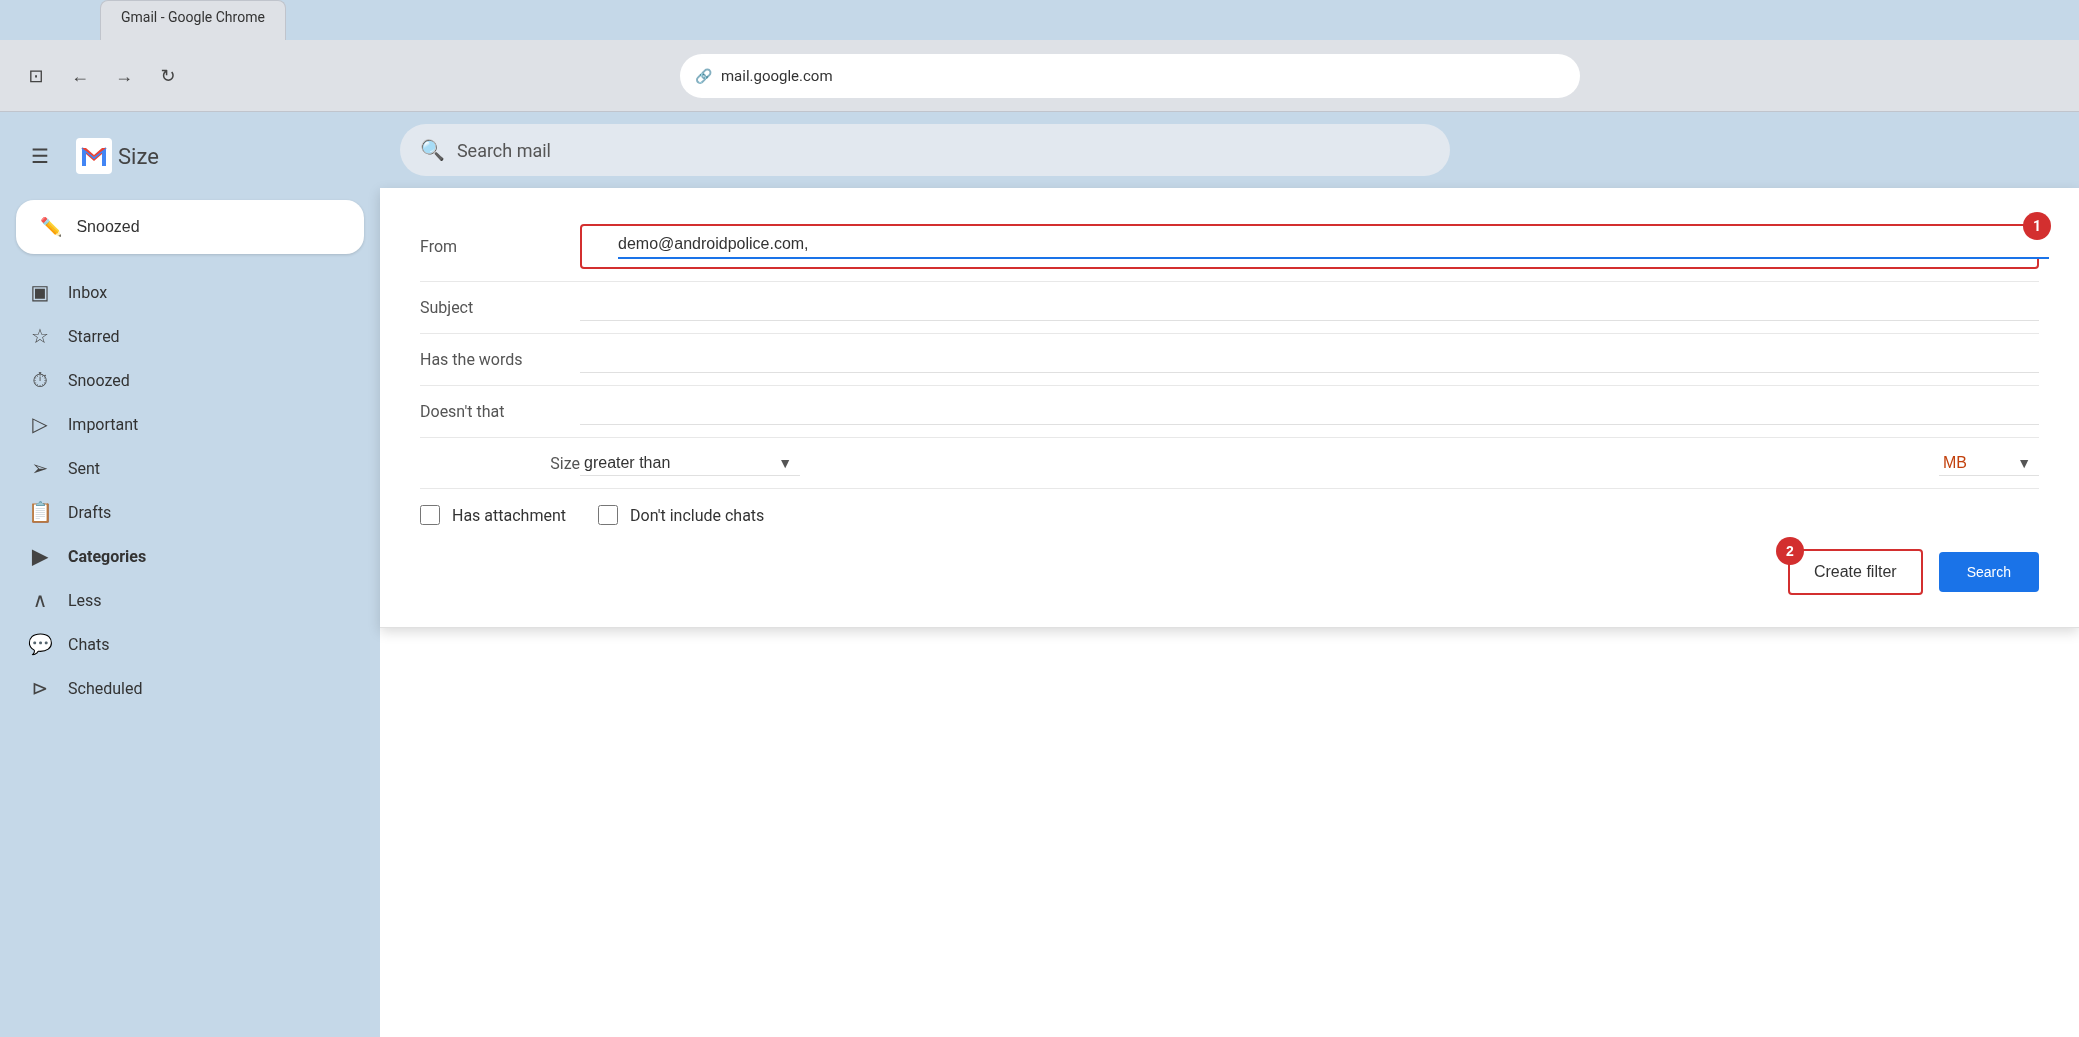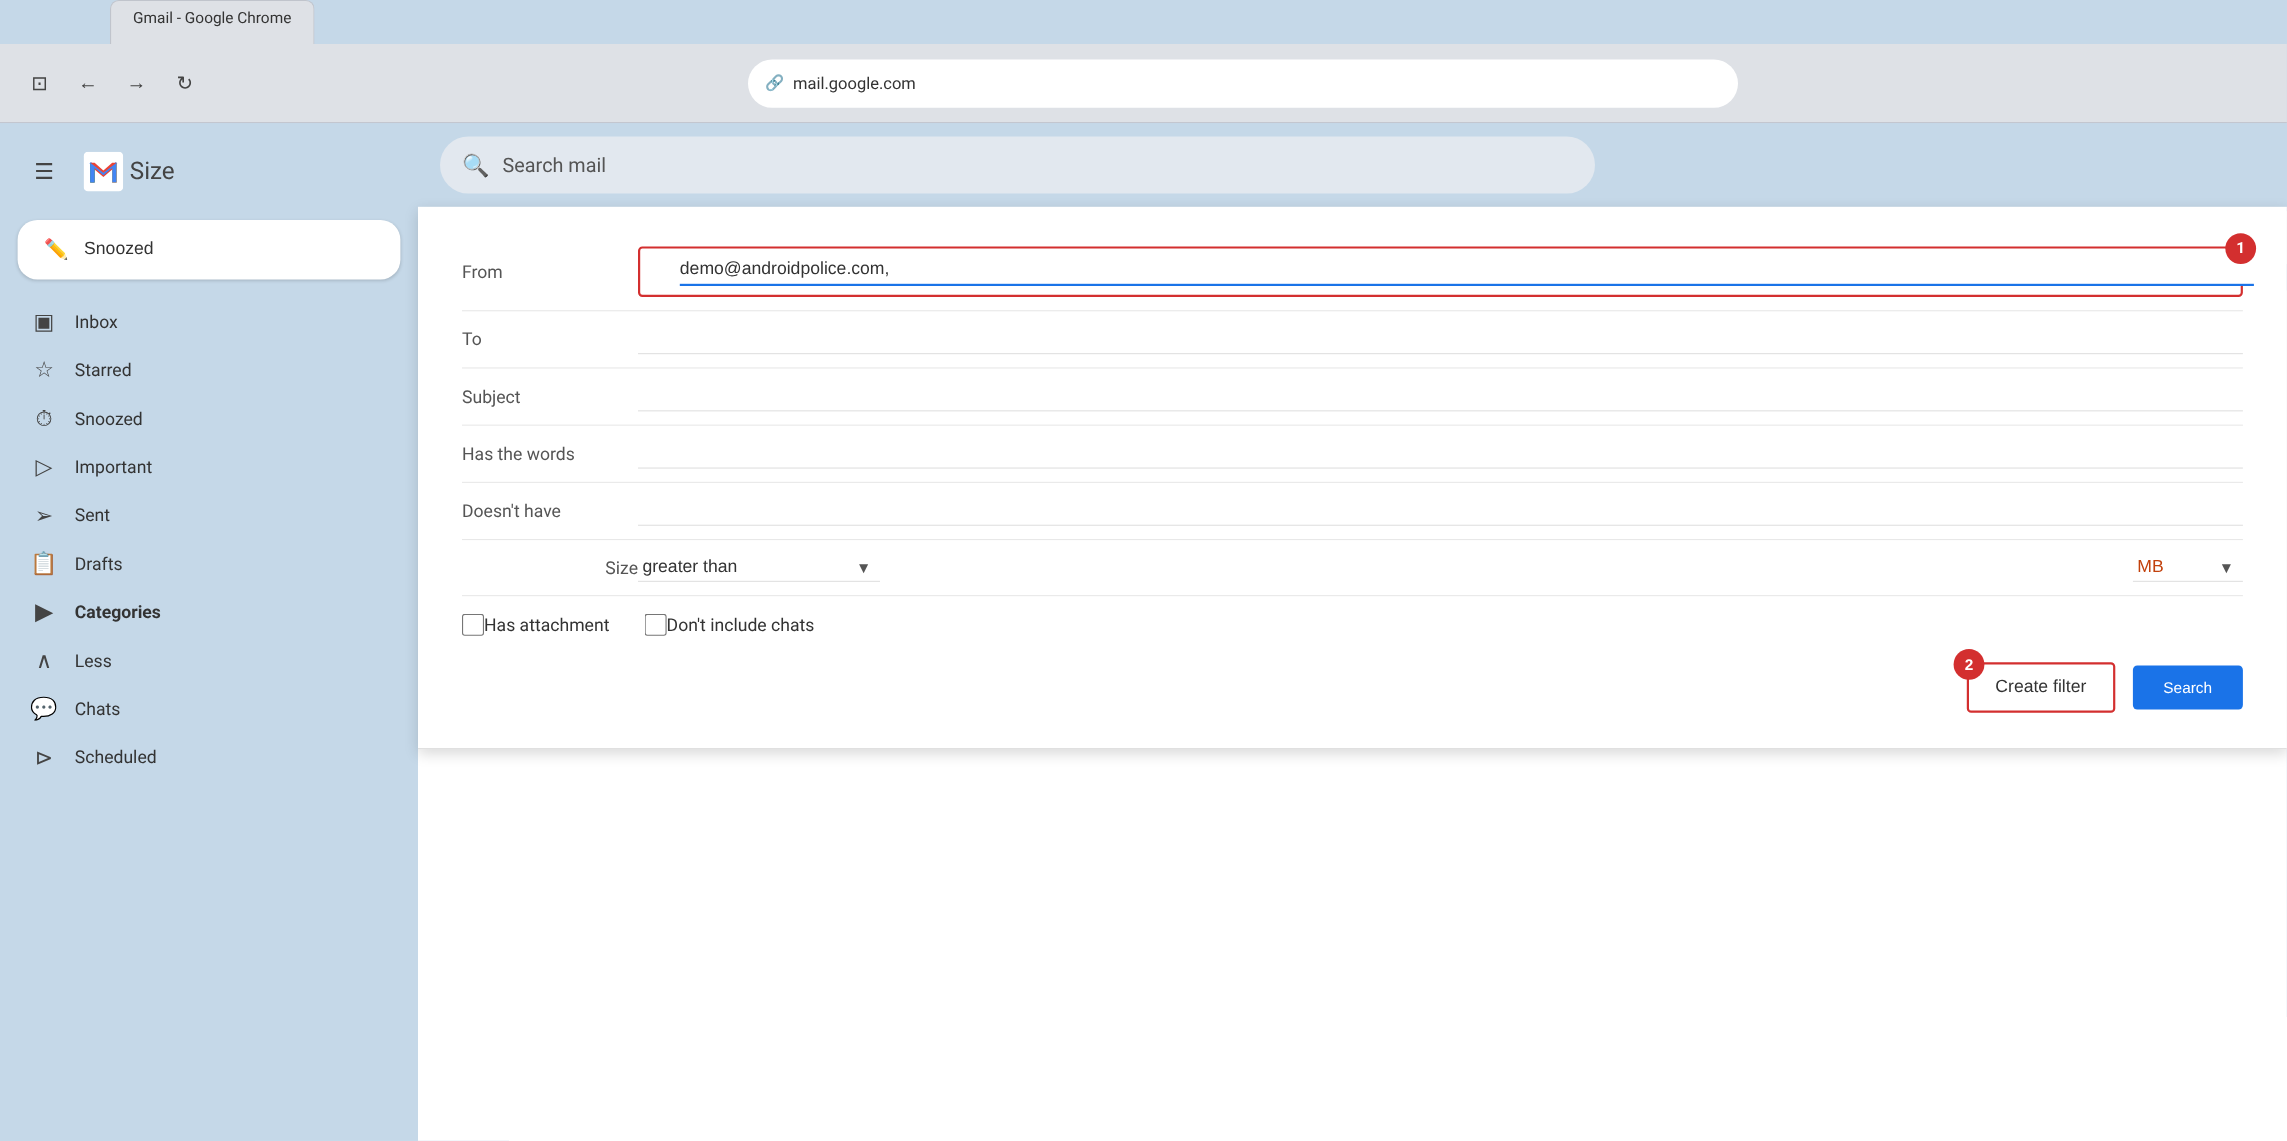--- a/index.html
+++ b/index.html
@@ -293,20 +293,21 @@
     
     .checkbox-row {
       display: flex;
       align-items: center;
       gap: 32px;
       padding: 16px 0 8px;
     }
     .checkbox-item {
       display: flex;
       align-items: center;
+      gap: 12px;
       font-size: 16px;
       color: #333;
       cursor: pointer;
     }
     .checkbox-input {
       width: 20px;
       height: 20px;
       cursor: pointer;
     }
 
@@ -515,37 +516,33 @@
     <div class="advanced-search-panel">
 
       <div class="search-row">
         <span class="search-label">From</span>
         <div class="from-field-wrapper">
           <input type="text" class="" value="demo@androidpolice.com," style="">
           <div class="step-badge">1</div>
         </div>
       </div>
 
-      <div class="search-row">
-        <span class="search-label">To</span>
-        <input type="text" class="search-input plain" value="" style="">
-      </div>
 
       <div class="search-row">
         <span class="search-label">Subject</span>
         <input type="text" class="search-input plain" value="" style="">
       </div>
 
       <div class="search-row">
         <span class="search-label">Has the words</span>
         <input type="text" class="search-input plain" value="" style="">
       </div>
 
       <div class="search-row">
-        <span class="search-label">Doesn't have</span>
+        <span class="search-label">Doesn't that</span>
         <input type="text" class="search-input plain" value="" style="">
       </div>
 
       <div class="size-row">
         <span class="size-label">Size</span>
         <div class="size-select-wrapper">
           <select class="size-select">
             <option>greater than</option>
             <option>less than</option>
           </select>

